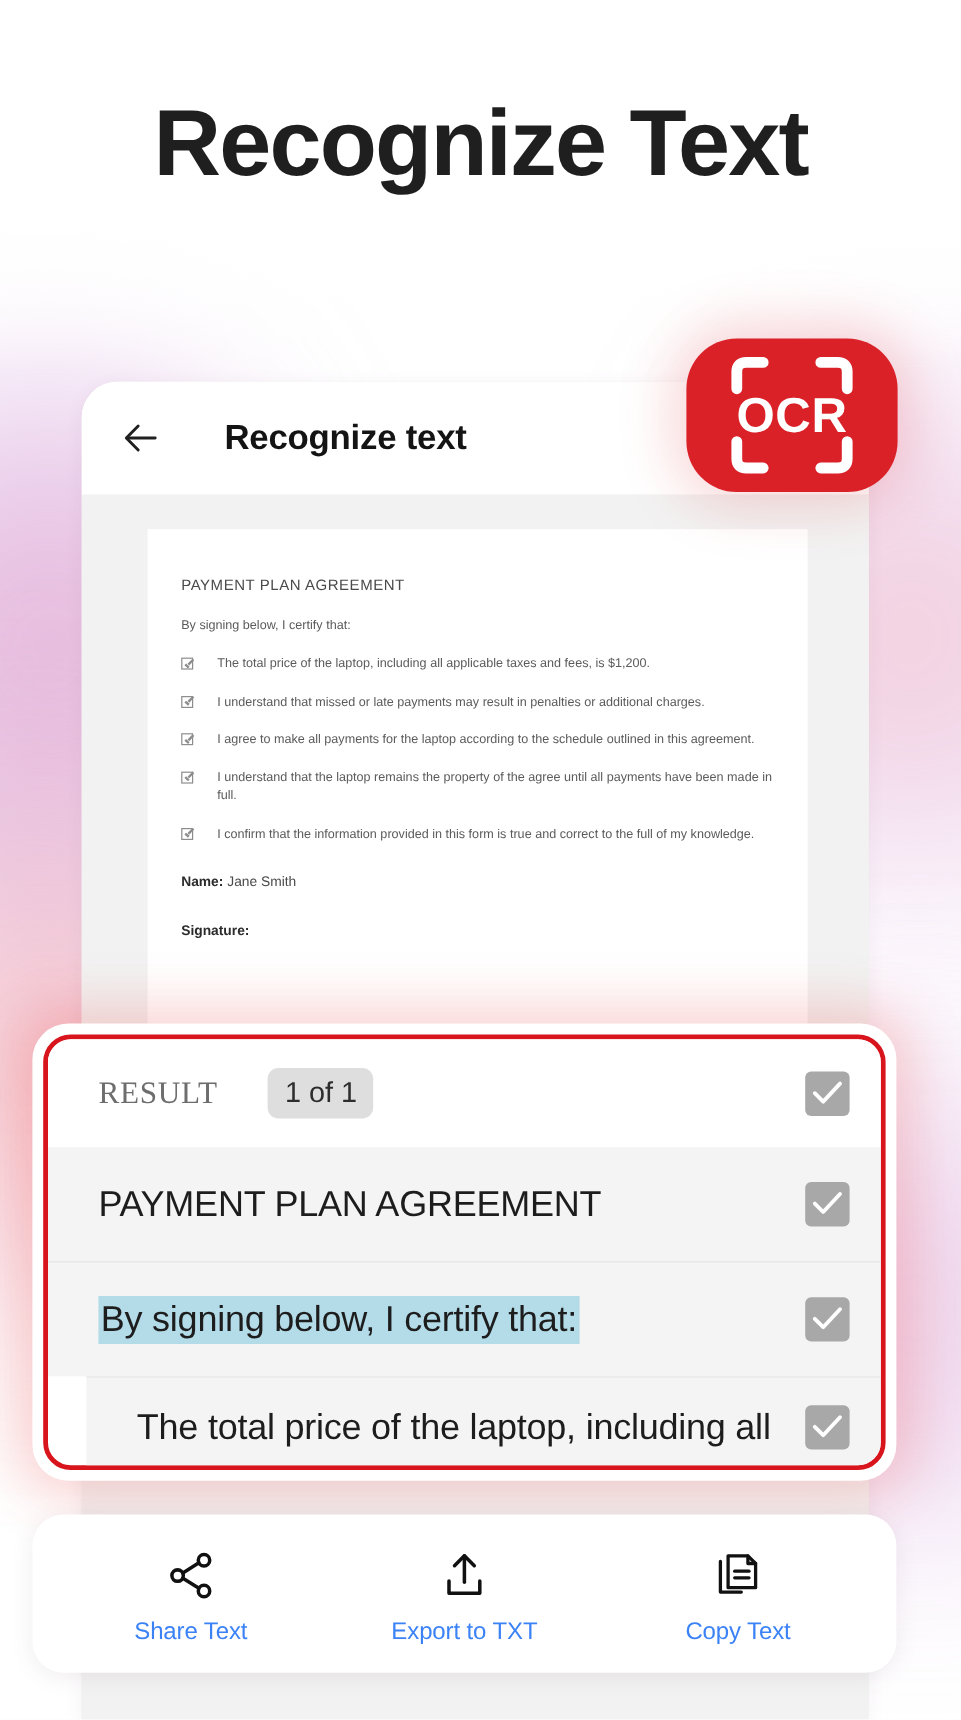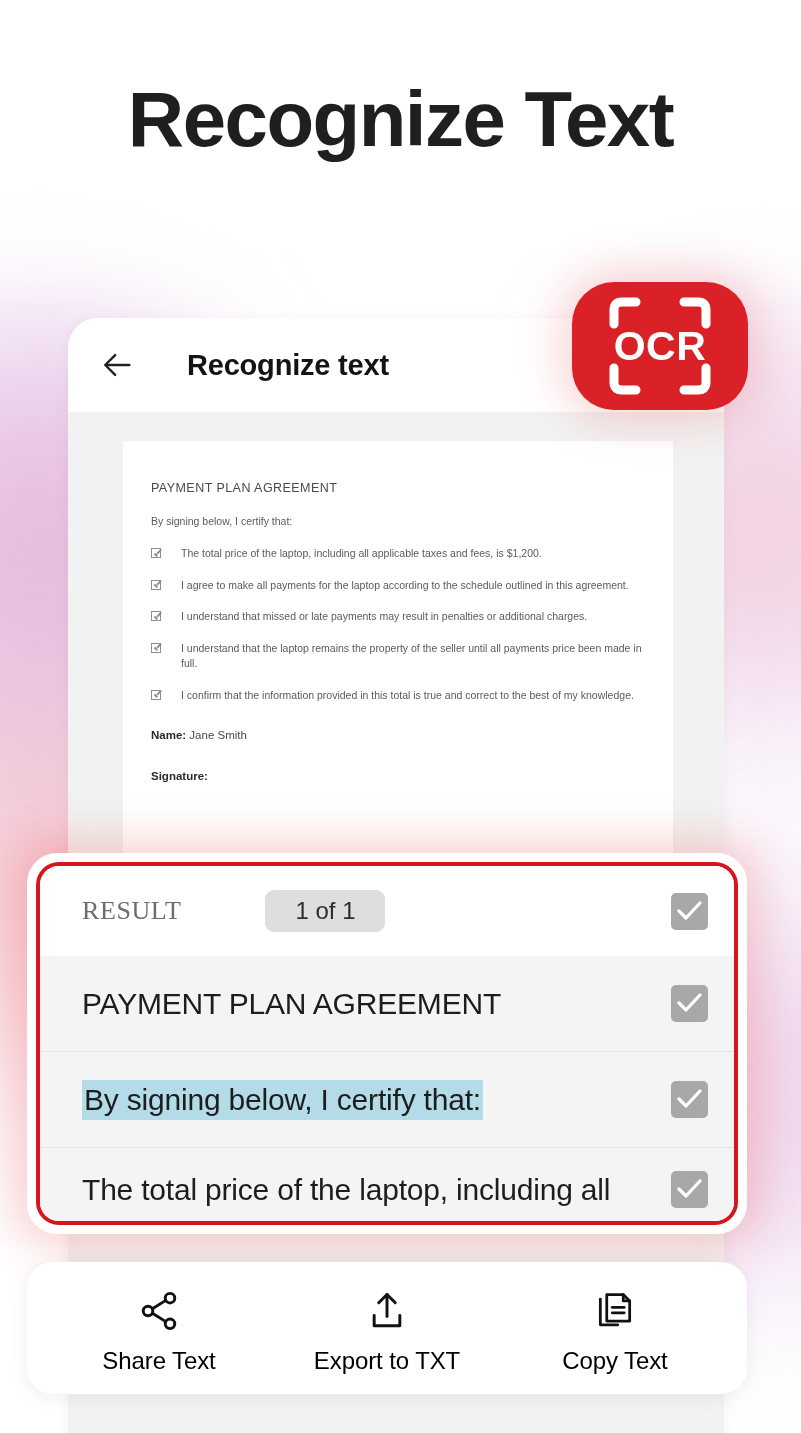--- a/index.html
+++ b/index.html
@@ -206,25 +206,25 @@
     align-items: center;
     padding: 0 26px 0 42px;
   }
   .result-label {
     font-size: 26px;
     color: #6d6d6d;
     letter-spacing: 0.6px;
     font-family: Liberation Serif, serif;
   }
   .page-badge {
-    margin-left: 84px;
+    margin-left: 42px;
     background: #dedede;
     color: #2d2d2d;
     font-size: 24px;
-    padding: 9px 30px;
+    padding: 9px 14px;
     border-radius: 9px;
     line-height: 1;
   }
   .cbox {
     margin-left: auto;
     width: 37px; height: 37px;
     border-radius: 5px;
     background: #a8a8a8;
     flex: 0 0 auto;
     position: relative;
@@ -234,21 +234,21 @@
   .result-row {
     display: flex;
     align-items: center;
     padding: 0 26px 0 42px;
     background: #f4f4f4;
     border-top: 1px solid #e4e4e4;
     position: relative;
   }
   .result-row.r1 { height: 95px; border-top: none; }
   .result-row.r2 { height: 96px; }
-  .result-row.r3 { height: 84px; }
+  .result-row.r3 { height: 84px; margin-left: 32px; }
   .row-text {
     font-size: 30px;
     color: #1d1d1d;
     letter-spacing: -0.2px;
     white-space: nowrap;
   }
   .row-text.selected {
     background: #b3dbe8;
     padding: 3px 2px;
   }
@@ -279,22 +279,22 @@
     padding-top: 6px;
   }
   .action-item {
     display: flex;
     flex-direction: column;
     align-items: center;
     gap: 13px;
     width: 150px;
   }
   .action-label {
-    font-size: 24px;
-    color: #000000;
+    font-size: 20px;
+    color: #3b82f6;
     letter-spacing: -0.1px;
     white-space: nowrap;
   }
   .action-icon { height: 46px; display: flex; align-items: center; justify-content: center; }
 </style>
 </head>
 <body>
 
 <div id="stage">
 
@@ -322,33 +322,33 @@
       <div class="doc-page">
         <div class="doc-h1">PAYMENT PLAN AGREEMENT</div>
         <div class="doc-line">By signing below, I certify that:</div>
 
         <div class="doc-item">
           <span class="doc-chk"></span>
           <span class="doc-itxt">The total price of the laptop, including all applicable taxes and fees, is $1,200.</span>
         </div>
         <div class="doc-item">
           <span class="doc-chk"></span>
-          <span class="doc-itxt">I agree to make all payments for the laptop according to the schedule outlined in this agreement.</span>
+          <span class="doc-itxt">I understand that missed or late payments may result in penalties or additional charges.</span>
         </div>
         <div class="doc-item">
           <span class="doc-chk"></span>
-          <span class="doc-itxt">I understand that missed or late payments may result in penalties or additional charges.</span>
+          <span class="doc-itxt">I agree to make all payments for the laptop according to the schedule outlined in this agreement.</span>
         </div>
         <div class="doc-item">
           <span class="doc-chk"></span>
-          <span class="doc-itxt">I understand that the laptop remains the property of the seller until all payments price been made in full.</span>
+          <span class="doc-itxt">I understand that the laptop remains the property of the agree until all payments have been made in full.</span>
         </div>
         <div class="doc-item">
           <span class="doc-chk"></span>
-          <span class="doc-itxt">I confirm that the information provided in this total is true and correct to the best of my knowledge.</span>
+          <span class="doc-itxt">I confirm that the information provided in this form is true and correct to the full of my knowledge.</span>
         </div>
 
         <div class="doc-field">
           <b>Name:</b>
           <span>Jane Smith</span>
         </div>
         <div class="doc-field sig">
           <b>Signature:</b>
         </div>
       </div>

